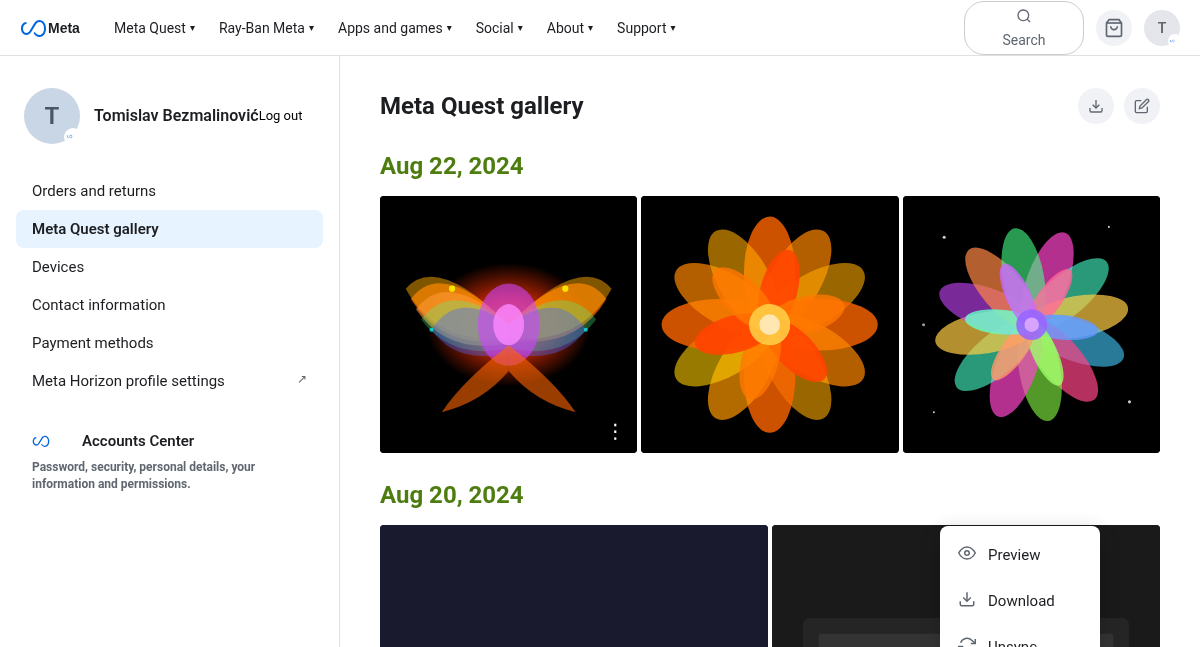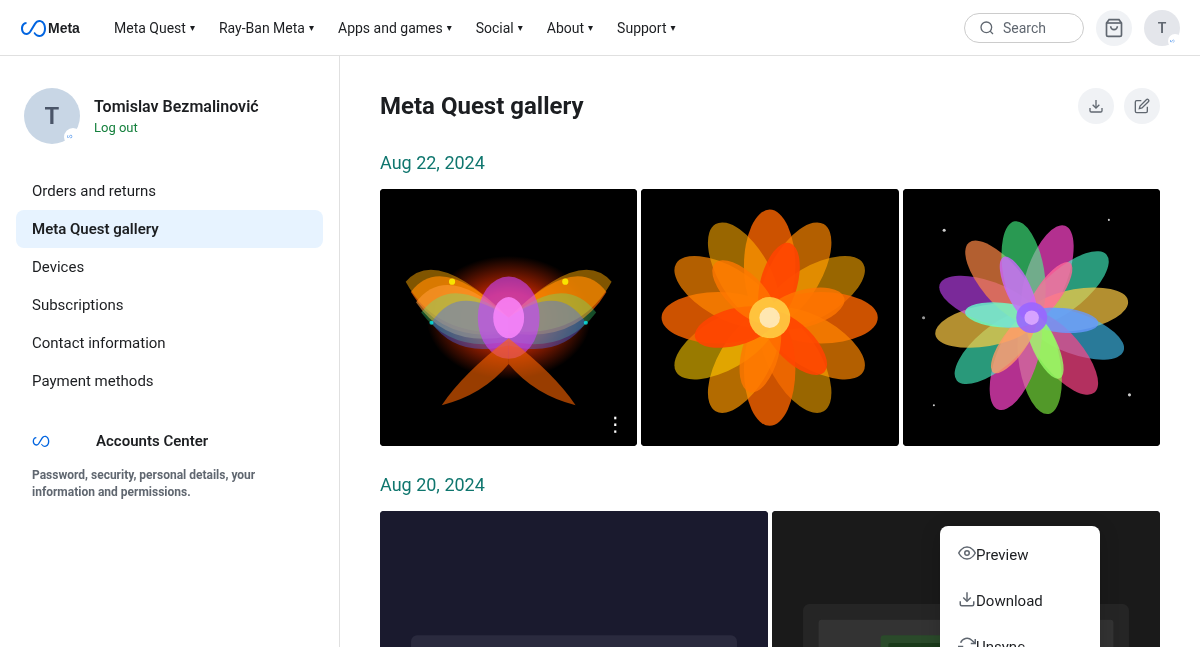--- a/index.html
+++ b/index.html
@@ -48,20 +48,21 @@
     }
     .search-box {
       display: flex;
       align-items: center;
       border: 1px solid #ccc;
       border-radius: 20px;
       padding: 6px 14px;
       gap: 8px;
       cursor: pointer;
       min-width: 120px;
+      flex-direction: column;
     }
     .search-box span { font-size: 14px; color: #606770; }
     .cart-icon, .user-icon {
       width: 36px;
       height: 36px;
       border-radius: 50%;
       display: flex;
       align-items: center;
       justify-content: center;
       cursor: pointer;
@@ -129,23 +130,23 @@
       bottom: -2px;
       right: -2px;
       width: 18px;
       height: 18px;
       background: #fff;
       border-radius: 50%;
       display: flex;
       align-items: center;
       justify-content: center;
     }
-    .user-info { display: flex; flex-direction: column; }
+    .user-info { display: flex; flex-direction: row; }
     .user-name { font-size: 16px; font-weight: 600; line-height: 1.3; }
-    .user-logout { font-size: 13px; color: #15803d; cursor: pointer; margin-top: 2px; }
+    .user-logout { font-size: 13px; color: #000000; cursor: pointer; margin-top: 2px; }
     .sidebar-nav { list-style: none; }
     .sidebar-nav li {
       padding: 10px 16px;
       font-size: 15px;
       cursor: pointer;
       border-radius: 8px;
       color: #1c1e21;
       display: flex;
       align-items: flex-start;
       justify-content: space-between;
@@ -156,22 +157,22 @@
       color: #1c1e21;
     }
     .sidebar-external-icon { font-size: 12px; color: #606770; }
     .accounts-center {
       margin-top: 20px;
       padding: 12px 16px;
     }
     .accounts-center-logo {
       display: flex;
       align-items: center;
-      gap: 24px;
-      margin-bottom: 17px;
+      gap: 10px;
+      margin-bottom: 9px;
     }
     .accounts-center-title { font-size: 15px; font-weight: 600; }
     .accounts-center-desc { font-size: 12px; color: #606770; line-height: 1.4; font-weight: bold; }
 
     
     .main-content {
       flex: 1;
       padding: 32px 40px;
       position: relative;
       overflow-y: auto;
@@ -191,23 +192,23 @@
       background: #f0f2f5;
       border: none;
       cursor: pointer;
       display: flex;
       align-items: center;
       justify-content: center;
       font-size: 16px;
       color: #606770;
     }
     .date-label {
-      font-size: 18px;
-      font-weight: 400;
-      color: #0f766e;
+      font-size: 24px;
+      font-weight: 700;
+      color: #4d7c0f;
       margin-bottom: 16px;
     }
     .gallery-grid {
       display: grid;
       grid-template-columns: repeat(3, 1fr);
       gap: 4px;
       margin-bottom: 28px;
     }
     .gallery-item {
       background: #000;
@@ -238,20 +239,21 @@
       background: #fff;
       border-radius: 8px;
       box-shadow: 0 4px 20px rgba(0,0,0,0.18);
       padding: 6px 0;
       min-width: 160px;
       z-index: 200;
     }
     .context-menu-item {
       display: flex;
       align-items: center;
+      gap: 12px;
       padding: 12px 18px;
       font-size: 15px;
       cursor: pointer;
       color: #1c1e21;
     }
     .menu-icon { font-size: 16px; color: #606770; }
 
     
     .gallery-grid-2 {
       display: grid;
@@ -352,27 +354,28 @@
       <li class="">
         <span>Orders and returns</span>
       </li>
       <li class="active">
         <span>Meta Quest gallery</span>
       </li>
       <li class="">
         <span>Devices</span>
       </li>
       <li class="">
-        <span>Subscriptions</span>
-      </li>
-      <li class="">
         <span>Contact information</span>
       </li>
       <li class="">
         <span>Payment methods</span>
+      </li>
+      <li class="">
+        <span>Meta Horizon profile settings</span>
+        <span class="sidebar-external-icon">↗</span>
       </li>
     </ul>
 
     <div class="accounts-center">
       <div class="accounts-center-logo">
         <svg width="40" height="16" viewBox="0 0 60 24">
           <path d="M6.5 8C4.5 8 3 9.8 3 12.5C3 15.5 4.7 17 6.5 17C8 17 9 16 9.8 14.5L14 7.5C15.5 5 17.5 4 19.5 4C23 4 26 7.5 26 12.5C26 17.8 23 21 19.5 21C17 21 15 19.5 13.5 17L14.8 16C16 18 17.5 19 19.5 19C21.8 19 24 16.8 24 12.5C24 8.5 22 6 19.5 6C18 6 16.8 6.8 15.8 8.5L11.5 15.5C10.2 17.8 8.5 19 6.5 19C3 19 1 16 1 12.5C1 9 3 6 6.5 6L6.5 8Z" fill="#0064e0"></path>
         </svg>
         <span class="accounts-center-title">Accounts Center</span>
       </div>

